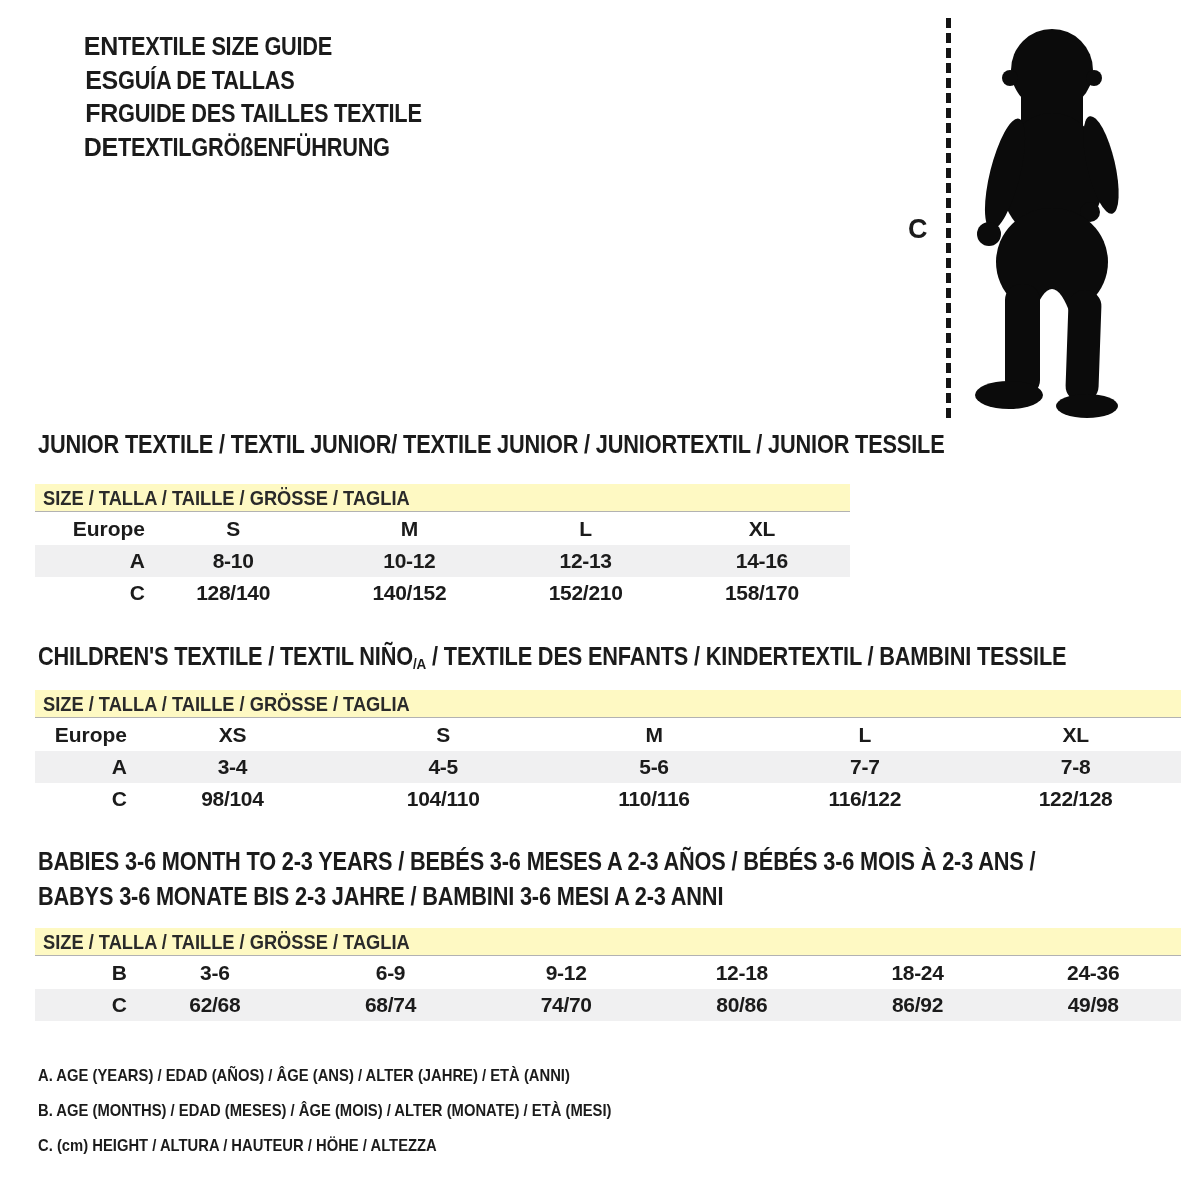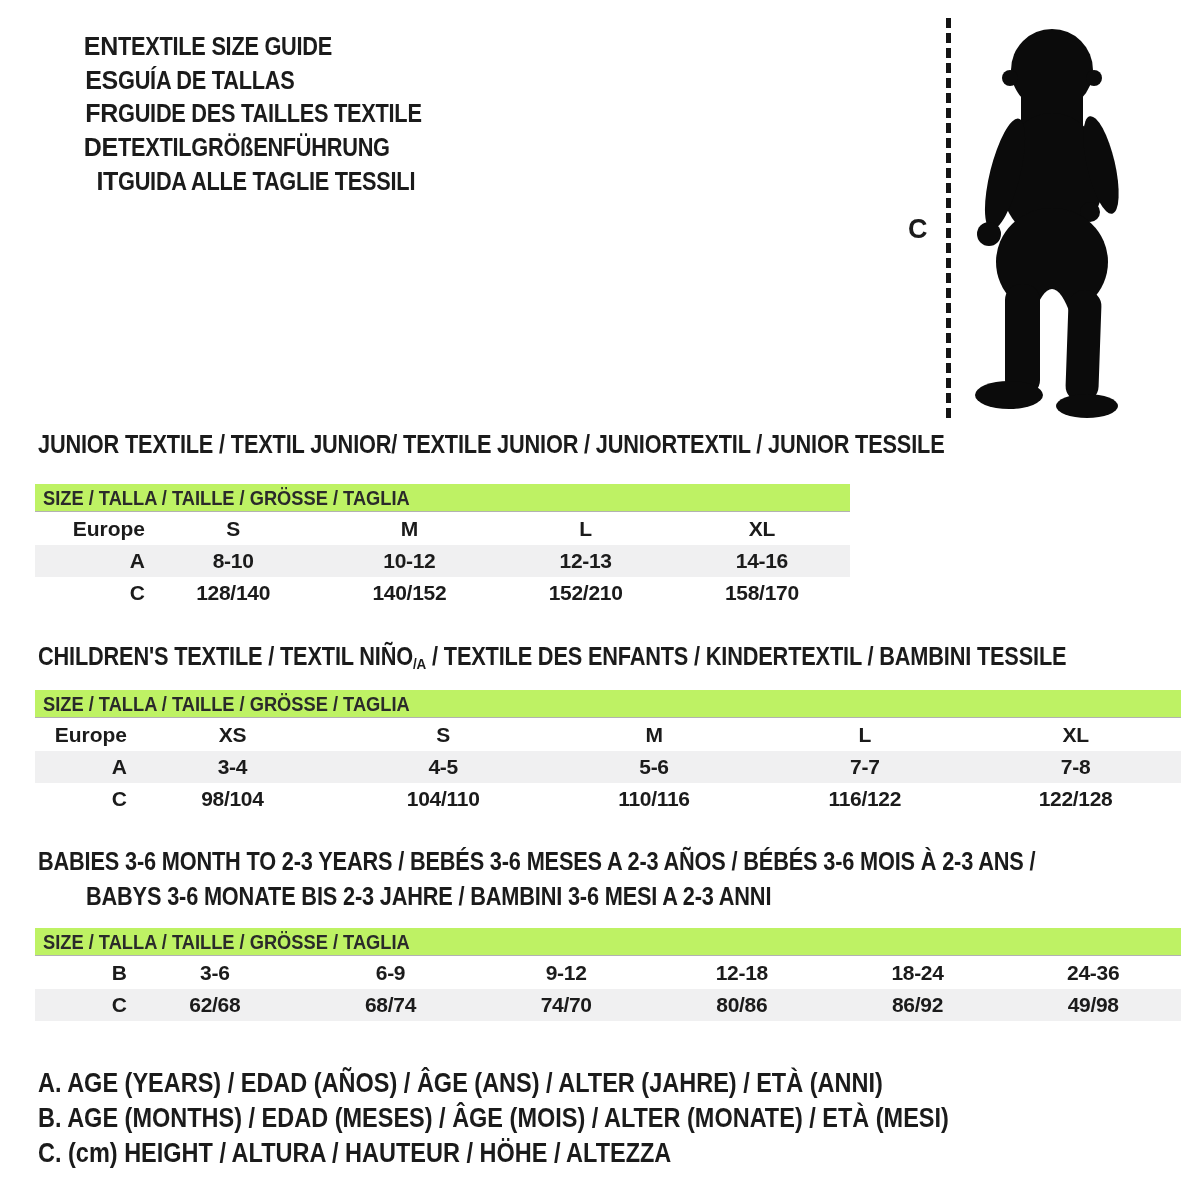--- a/index.html
+++ b/index.html
@@ -21,68 +21,64 @@
   
   .measure-line { position:absolute; left:946px; top:18px; height:400px; width:0; border-left:5px dashed #131313; }
   .measure-label { position:absolute; left:908px; top:214px; font-size:27px; }
   .baby-figure { position:absolute; left:963px; top:22px; width:178px; height:398px; }
 
   
   .section-title { position:absolute; left:38px; font-size:25px; letter-spacing:-0.2px; height:26px; }
   .title-junior { top:430px; }
   .title-children { top:642px; }
   .title-babies-1 { top:847px; }
-  .title-babies-2 { top:882px;margin-left:48px; }
+  .title-babies-2 { top:882px; }
   .sub { font-size:0.62em; vertical-align:-0.25em; }
 
   
   .size-table { position:absolute; left:35px; }
   .table-junior   { top:484px; width:815px; }
   .table-children { top:690px; width:1146px; }
   .table-babies   { top:928px; width:1146px; }
   .size-bar {
-    height:28px; background:#bef264; border-bottom:1px solid #b2b2b2;
+    height:28px; background:#fef9c3; border-bottom:1px solid #b2b2b2;
     display:flex; align-items:center; padding-left:8px; font-size:21px; color:#2a2a2a;
     margin-bottom:1px;
   }
   .trow { display:grid; height:32px; align-items:center; font-size:21px; }
   .cols4 { grid-template-columns:110px repeat(4,1fr); }
   .cols5 { grid-template-columns:92px repeat(5,1fr); }
   .cols6 { grid-template-columns:92px repeat(6,1fr); }
   .trow .rlabel { padding-left:8px; text-align:right; }
   .trow .cell { text-align:center; letter-spacing:-0.3px; }
   .stripe { background:#f0f0f1; }
 
   
   .legend { position:absolute; left:38px; top:1066px; }
-  .legend-line { height:35px; display:flex; align-items:center; font-size:27px; }
+  .legend-line { height:35px; display:flex; align-items:flex-start; font-size:17px; }
 </style>
 </head>
 <body>
 
 <div class="lang-list">
   <div class="lang-row">
     <span class="lang-code">EN</span>
     <span class="cond">TEXTILE SIZE GUIDE</span>
   </div>
   <div class="lang-row">
     <span class="lang-code">ES</span>
     <span class="cond">GUÍA DE TALLAS</span>
   </div>
   <div class="lang-row">
     <span class="lang-code">FR</span>
     <span class="cond">GUIDE DES TAILLES TEXTILE</span>
   </div>
   <div class="lang-row">
     <span class="lang-code">DE</span>
     <span class="cond">TEXTILGRÖßENFÜHRUNG</span>
-  </div>
-  <div class="lang-row">
-    <span class="lang-code">IT</span>
-    <span class="cond">GUIDA ALLE TAGLIE TESSILI</span>
   </div>
 </div>
 
 <div class="measure-line"></div>
 <div class="measure-label">C</div>
 <svg class="baby-figure" viewBox="0 0 178 398" xmlns="http://www.w3.org/2000/svg">
   <g fill="#0b0b0b">
 
     <circle cx="89" cy="48" r="41"></circle>
     <circle cx="47" cy="56" r="8"></circle>

